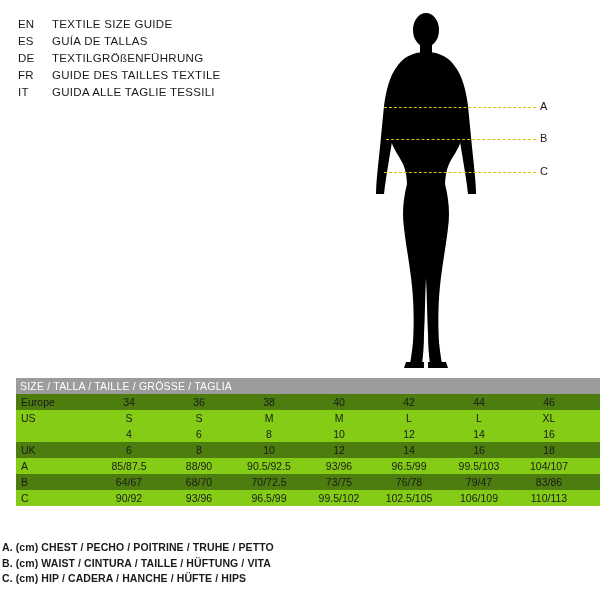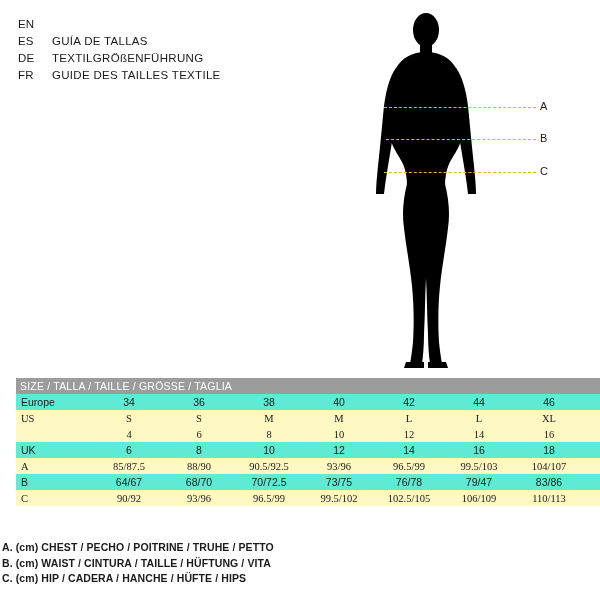--- a/index.html
+++ b/index.html
@@ -102,25 +102,24 @@
   }
   tr.head-row td {
     background: #9c9c9c;
     color: #ffffff;
     font-weight: normal;
     text-align: left;
     font-size: 10.5px;
     letter-spacing: 0.2px;
   }
   tr.shade td {
-    background: #fef9c3;
-    font-family: Liberation Serif, serif;
+    background: #84cc16;
   }
   tr.plain td {
-    background: #5eead4;
+    background: #4d7c0f;
   }
 
   
   .notes {
     position: absolute;
     left: 2px;
     top: 540px;
     width: 520px;
   }
   .note {
@@ -132,32 +131,37 @@
   }
 </style>
 </head>
 <body>
 
 <div class="page">
 
   <div class="lang-block">
     <div class="lang-row">
       <div class="lang-code">EN</div>
+      <div class="lang-text">TEXTILE SIZE GUIDE</div>
     </div>
     <div class="lang-row">
       <div class="lang-code">ES</div>
       <div class="lang-text">GUÍA DE TALLAS</div>
     </div>
     <div class="lang-row">
       <div class="lang-code">DE</div>
       <div class="lang-text">TEXTILGRÖßENFÜHRUNG</div>
     </div>
     <div class="lang-row">
       <div class="lang-code">FR</div>
       <div class="lang-text">GUIDE DES TAILLES TEXTILE</div>
+    </div>
+    <div class="lang-row">
+      <div class="lang-code">IT</div>
+      <div class="lang-text">GUIDA ALLE TAGLIE TESSILI</div>
     </div>
   </div>
 
   <div class="figure-area">
     <svg class="figure-svg" width="240" height="362" viewBox="0 0 240 362">
       <g fill="#000000">
 
         <ellipse cx="120" cy="22" rx="13" ry="17"></ellipse>
 
         <rect x="114" y="36" width="12" height="11"></rect>

